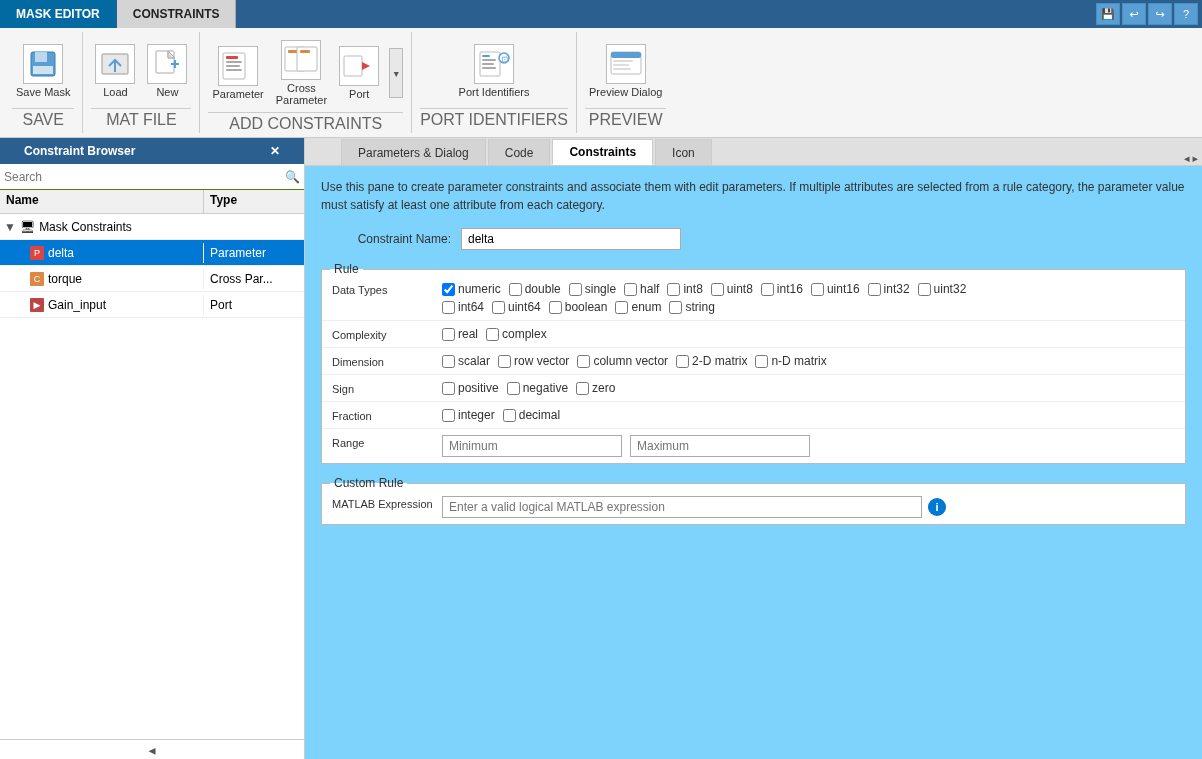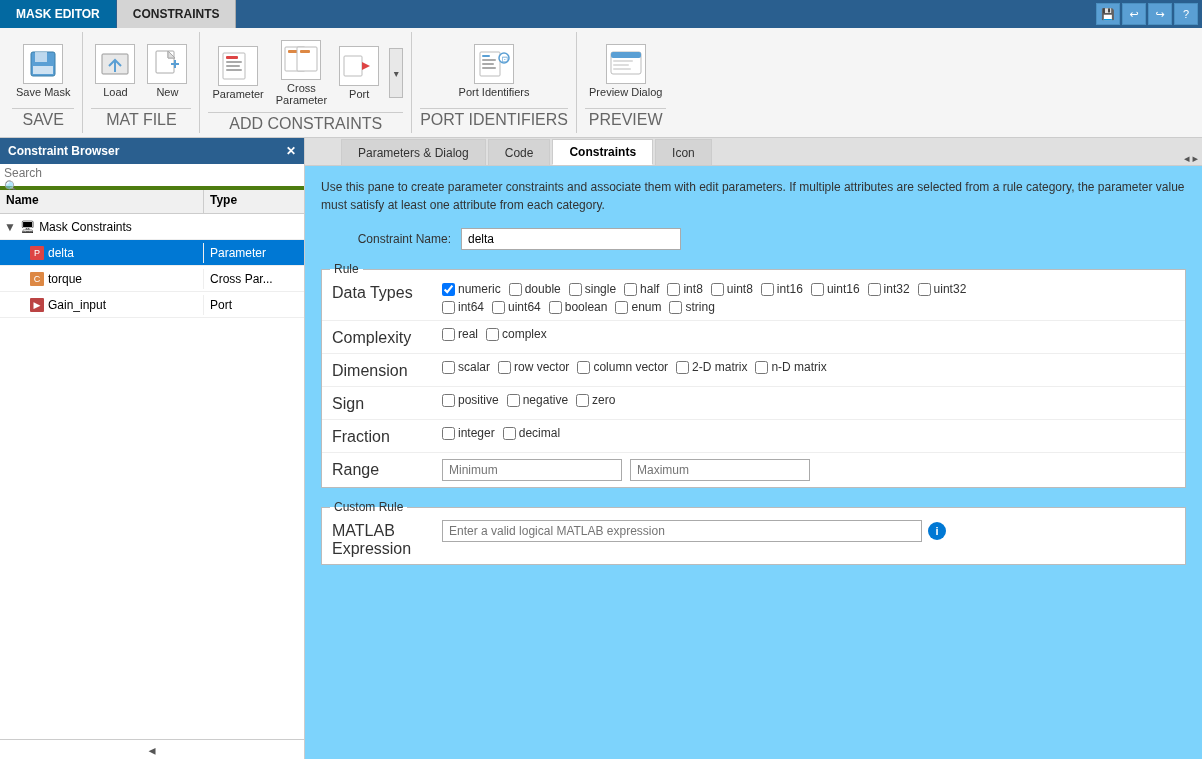--- a/index.html
+++ b/index.html
@@ -131,35 +131,34 @@
       width: 305px;
       background: white;
       border-right: 1px solid #ccc;
       display: flex;
       flex-direction: column;
       flex-shrink: 0;
     }
     .left-panel-header {
       background: #2a5f8f;
       color: white;
-      padding: 4px 8px;
+      padding: 4px 24px;
       font-size: 12px;
       font-weight: bold;
       display: flex;
       align-items: center;
       justify-content: space-between;
       height: 26px;
     }
     .search-bar {
       display: flex;
-      align-items: flex-start;
-      border-bottom: 4px solid #4d7c0f;
+      align-items: center;
+      border-bottom: 1px solid #4d7c0f;
       padding: 2px 4px;
       height: 26px;
-      flex-direction: column;
     }
     .search-input {
       border: none;
       outline: none;
       flex: 1;
       font-size: 12px;
       background: transparent;
     }
     .tree-header {
       display: flex;
@@ -314,21 +313,21 @@
     }
     .rule-section {
       display: flex;
       align-items: flex-start;
       padding: 6px 10px;
       border-top: 1px solid #eee;
     }
     .rule-section:first-of-type { border-top: none; }
     .rule-section-label {
       width: 110px;
-      font-size: 16px;
+      font-size: 11px;
       color: #333;
       padding-top: 2px;
       flex-shrink: 0;
     }
     .checkboxes {
       display: flex;
       flex-wrap: wrap;
       gap: 4px 8px;
       flex: 1;
     }

